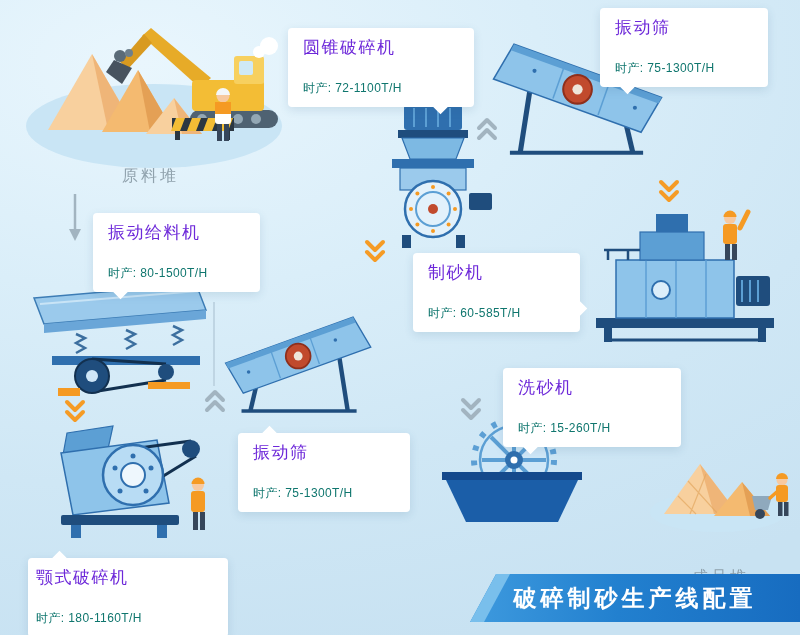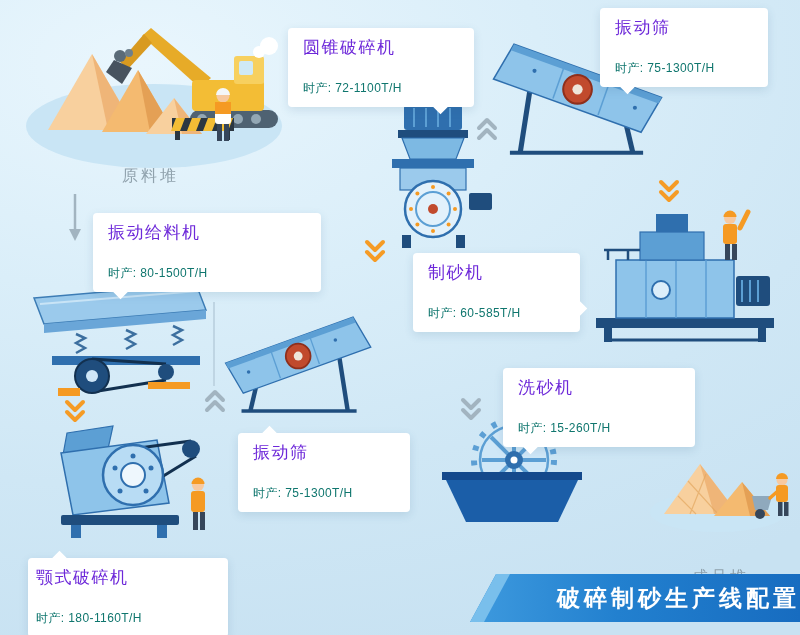--- a/index.html
+++ b/index.html
@@ -21,21 +21,21 @@
   .card::after{ content:""; position:absolute; width:11px; height:11px; background:#fff; transform:rotate(45deg); }
   .t-bl::after{ left:22px; bottom:-5px; }
   .t-br::after{ right:28px; bottom:-5px; }
   .t-tl::after{ left:26px; top:-5px; }
   .t-r::after{ right:-5px; bottom:18px; }
   .pile-label{ position:absolute; z-index:4; font-size:16px; color:#90a2ad; letter-spacing:3px; }
   .banner{
     position:absolute; z-index:6; left:470px; right:0; bottom:13px; height:48px;
     background:linear-gradient(90deg,#3e9ade 0%, #2280cf 45%, #176cc0 100%);
     clip-path:polygon(26px 0, 100% 0, 100% 100%, 0 100%);
-    display:flex; align-items:center; justify-content:flex-end;
+    display:flex; align-items:center; justify-content:center;
   }
   .banner::before{
     content:""; position:absolute; left:0; top:0; width:46px; height:100%;
     background:#79bfec; clip-path:polygon(26px 0, 40px 0, 14px 100%, 0 100%);
   }
   .banner span{ color:#ffffff; font-size:23px; font-weight:bold; letter-spacing:4px; }
 </style>
 </head>
 <body>
 
@@ -322,36 +322,36 @@
   <div class="card t-br" style="left:288px;top:28px;width:186px;">
     <span class="t">圆锥破碎机</span>
     <span class="c">时产: 72-1100T/H</span>
   </div>
 
   <div class="card t-bl" style="left:600px;top:8px;width:168px;">
     <span class="t">振动筛</span>
     <span class="c">时产: 75-1300T/H</span>
   </div>
 
-  <div class="card t-bl" style="left:93px;top:213px;width:228px;">
+  <div class="card t-bl" style="left:93px;top:213px;width:167px;">
     <span class="t">振动给料机</span>
     <span class="c">时产: 80-1500T/H</span>
   </div>
 
   <div class="card t-r" style="left:413px;top:253px;width:167px;">
     <span class="t">制砂机</span>
     <span class="c">时产: 60-585T/H</span>
   </div>
 
   <div class="card t-tl" style="left:238px;top:433px;width:172px;">
     <span class="t">振动筛</span>
     <span class="c">时产: 75-1300T/H</span>
   </div>
 
-  <div class="card t-bl" style="left:503px;top:368px;width:192px;">
+  <div class="card t-bl" style="left:503px;top:368px;width:178px;">
     <span class="t">洗砂机</span>
     <span class="c">时产: 15-260T/H</span>
   </div>
 
   <div class="card t-tl" style="left:28px;top:558px;width:200px;padding-left:8px;">
     <span class="t">颚式破碎机</span>
     <span class="c">时产: 180-1160T/H</span>
   </div>
 
   <div class="banner">

